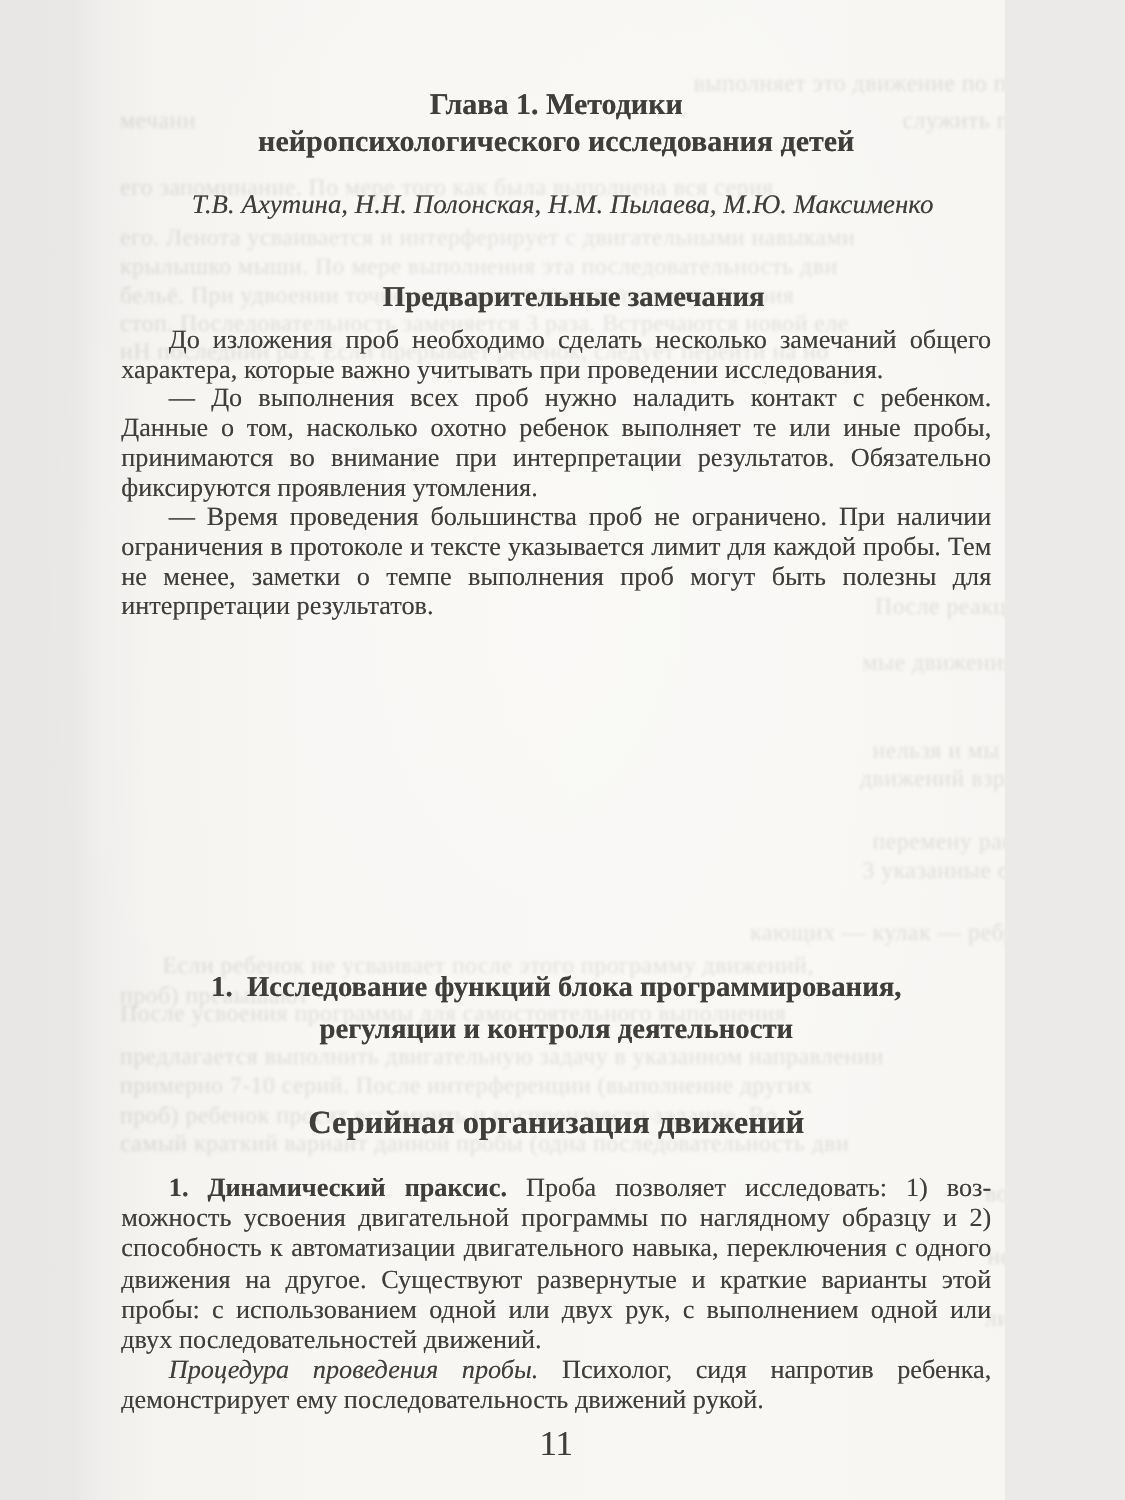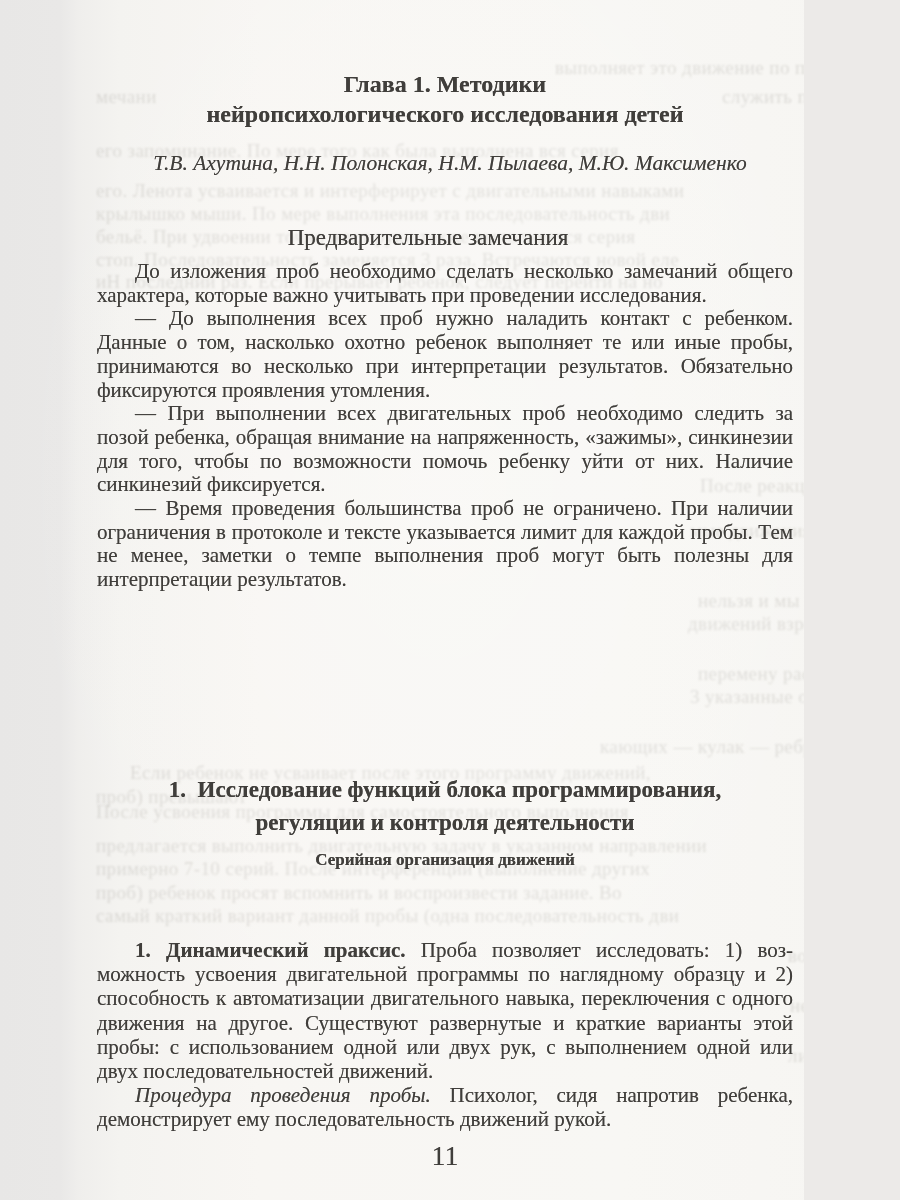--- a/index.html
+++ b/index.html
@@ -31,43 +31,43 @@
     text-align:center;font-weight:bold;font-size:24px;line-height:29.5px;
     text-shadow:0 0 .5px rgba(55,53,50,.75);
   }
   .authors{
     position:absolute;left:60px;top:151px;width:780px;
     text-align:center;font-size:21.5px;
     text-shadow:0 0 .4px rgba(55,53,50,.6);
     font-style:italic;
   }
   .h-preliminary{
-    position:absolute;left:80px;top:225px;width:696px;
-    text-align:center;font-weight:normal;font-size:23px;
+    position:absolute;left:111px;top:225px;width:696px;
+    text-align:center;font-weight:bold;font-size:23px;
     text-shadow:0 0 .5px rgba(55,53,50,.75);
   }
   .body-block{
     position:absolute;left:97px;width:696px;
     font-size:21px;line-height:23.7px;
     text-align:justify;hyphens:manual;-webkit-hyphens:manual;
     text-shadow:0 0 .4px rgba(55,53,50,.55);
   }
   .body-block p{margin:0;text-indent:38px;}
   #preliminary-paragraphs{top:260px;}
   #body-paragraphs{top:938px;line-height:24.2px;}
   .lead-bold-italic{font-weight:bold;margin-top:40px;}
   .lead-italic{font-style:italic;}
   .h-section{
     position:absolute;left:97px;top:773px;width:696px;
     text-align:center;font-weight:bold;font-size:23px;line-height:33px;
     text-shadow:0 0 .5px rgba(55,53,50,.75);
   }
   .h-subsection{
-    position:absolute;left:97px;top:850px;width:696px;
-    text-align:center;font-weight:bold;font-size:17px;
+    position:absolute;left:97px;top:883px;width:696px;
+    text-align:center;font-weight:bold;font-size:26px;
     text-shadow:0 0 .5px rgba(55,53,50,.75);
   }
   .page-number{
     position:absolute;left:97px;top:1140px;width:696px;
     text-align:center;font-size:28px;
     text-shadow:0 0 .4px rgba(55,53,50,.55);
   }
 </style>
 </head>
 <body>
@@ -109,22 +109,21 @@
     <div>Глава 1. Методики</div>
     <div>нейропсихологического исследования детей</div>
   </div>
 
   <div class="authors ink">Т.В. Ахутина, Н.Н. Полонская, Н.М. Пылаева, М.Ю. Максименко</div>
 
   <div class="h-preliminary ink">Предварительные замечания</div>
 
   <div class="body-block ink" id="preliminary-paragraphs">
       <p>До изложения проб необходимо сделать несколько замечаний обще­го характера, которые важно учитывать при проведении исследования.</p>
-      <p>— До выполнения всех проб нужно наладить контакт с ребенком. Данные о том, насколько охотно ребенок выполняет те или иные про­бы, принимаются во несколько при интерпретации результатов. Обя­зательно фиксируются проявления утомления.</p>
-      <p>— При выполнении всех двигательных проб необходимо следить за позой ребенка, обращая внимание на напряженность, «зажимы», синкинезии для того, чтобы по возможности помочь ребенку уйти от них. Наличие синкинезий фиксируется.</p>
+      <p>— До выполнения всех проб нужно наладить контакт с ребенком. Данные о том, насколько охотно ребенок выполняет те или иные про­бы, принимаются во внимание при интерпретации результатов. Обя­зательно фиксируются проявления утомления.</p>
       <p>— Время проведения большинства проб не ограничено. При на­личии ограничения в протоколе и тексте указывается лимит для каж­дой пробы. Тем не менее, заметки о темпе выполнения проб могут быть полезны для интерпретации результатов.</p>
     </div>
 
   <div class="h-section ink">
     <div>1. Исследование функций блока программирования,</div>
     <div>регуляции и контроля деятельности</div>
   </div>
 
   <div class="h-subsection ink">Серийная организация движений</div>
 

